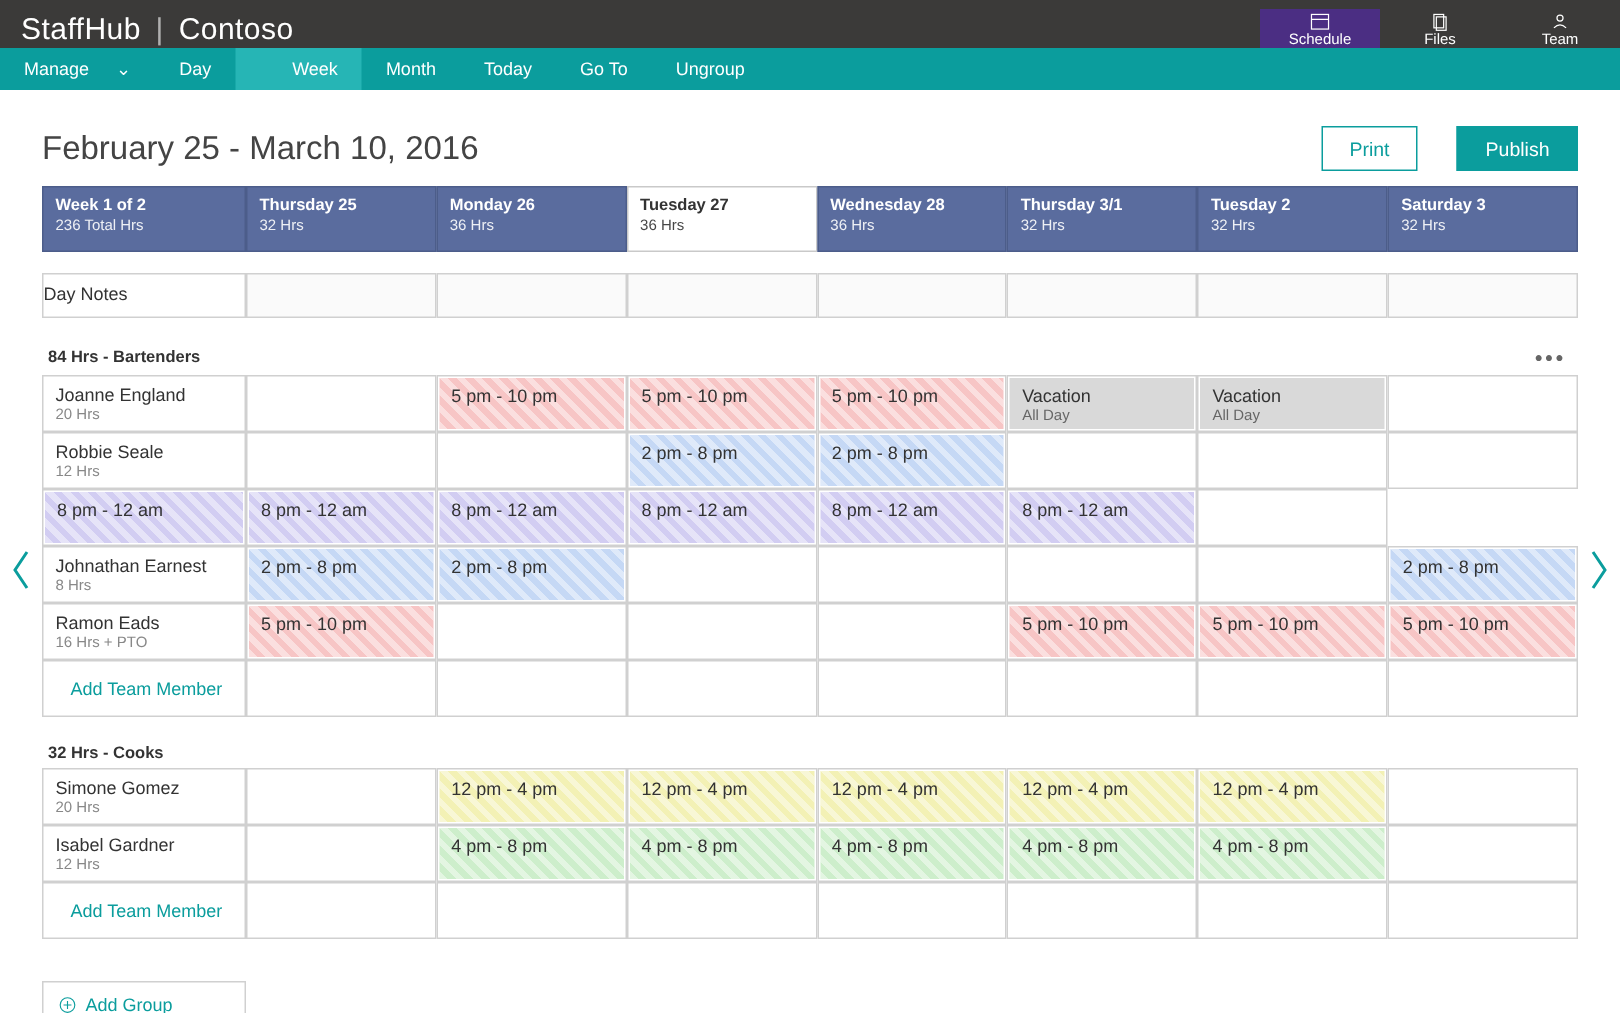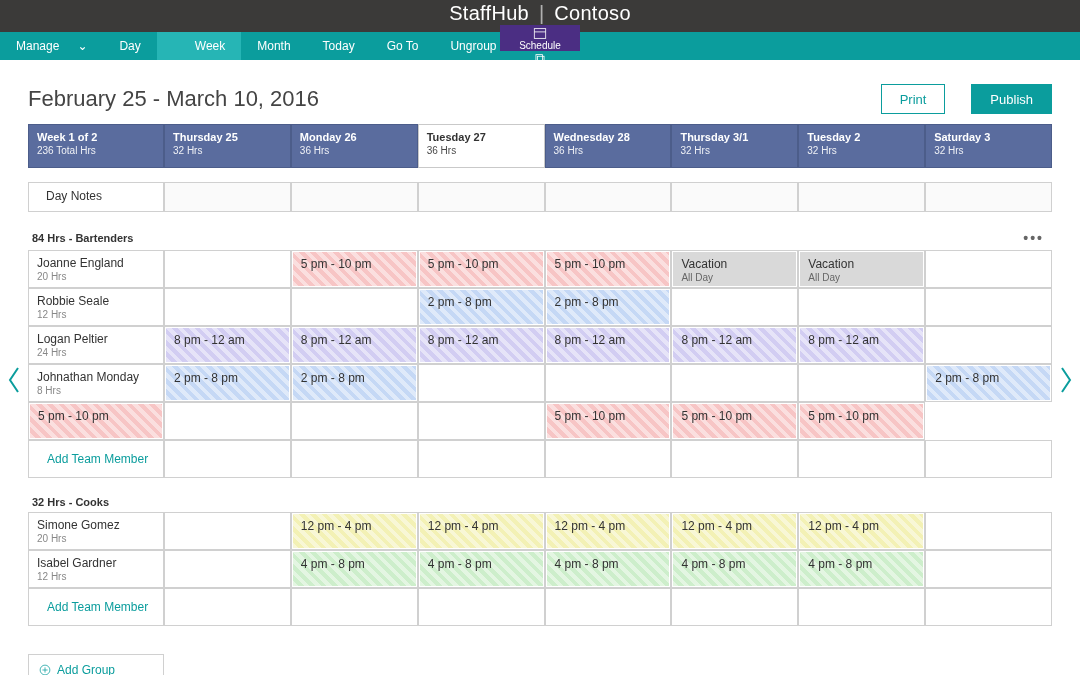--- a/index.html
+++ b/index.html
@@ -1,20 +1,20 @@
 <!DOCTYPE html>
 <html><head>
 <meta charset="utf-8">
 <style>
   * { box-sizing: border-box; margin: 0; padding: 0; }
   html, body { font-family: "Segoe UI", Arial, sans-serif; font-size: 13px; color: #333; background: #fff; width: 1080px; }
   body { overflow: hidden; }
 
   
-  .topbar { background: #3b3a39; color: #fff; height: 32px; display: flex; align-items: center; flex-direction: column; }
+  .topbar { background: #3b3a39; color: #fff; height: 32px; display: flex; align-items: flex-end; }
   .brand { font-size: 20px; font-weight: 300; padding: 2px 14px 0 14px; letter-spacing: .3px; }
   .brand .sep { opacity: .6; padding: 0 4px; }
   .topbar .spacer { flex: 1; }
   .topnav-item { display:flex; flex-direction:column; align-items:center; justify-content:center; width:80px; font-size:10px; color:#fff; padding-top:2px; cursor:pointer; }
   .topnav-item.active { background:#4b2e83; }
   .topnav-item svg, .topnav-item .ic { height:13px; }
   .userbox { display:flex; align-items:center; gap:8px; padding:0 16px; font-size:12px; }
   .avatar { width:22px; height:22px; border-radius:50%; background: radial-gradient(circle at 35% 30%, #f7c9a6 0 35%, #b06a3b 36% 60%, #333 61% 100%); border:1px solid #777; }
 
   
@@ -32,21 +32,21 @@
   .btn { height:30px; padding:0 18px; border-radius:0; font-size:13px; cursor:pointer; display:flex; align-items:center; }
   .btn.print { background:#fff; color:#0b9d9d; border:1px solid #0b9d9d; margin-right:10px; }
   .btn.publish { background:#0b9d9d; color:#fff; border:1px solid #0b9d9d; }
   .grid-row { display:grid; grid-template-columns: 136px repeat(7, 1fr); }
   .hdr { background:#5a6c9e; color:#fff; border:1px solid #4c5d8a; font-size:11px; padding:6px 8px; height:44px; }
   .hdr .d1 { font-weight:700; }
   .hdr .d2 { font-size:10px; opacity:.9; margin-top:2px; }
   .hdr.selected { background:#fff; color:#333; border-color:#c9c9c9; }
 
   .notesrow { margin-top:14px; }
-  .notesrow .cell, .notesrow .label { border:1px solid #d0d0d0; height:30px; font-size:12px; padding:6px 17px; background:#fafafa; }
+  .notesrow .cell, .notesrow .label { border:1px solid #d0d0d0; height:30px; font-size:12px; padding:6px 0; background:#fafafa; }
   .notesrow .label { background:#fff; }
 
   .section-title { font-weight:700; font-size:11px; margin:18px 0 4px 4px; color:#333; display:flex; align-items:center; }
   .section-title .more { margin-left:auto; color:#666; letter-spacing:2px; font-size:14px; cursor:pointer; margin-right:8px; }
 
   .cell { border:1px solid #d0d0d0; height:38px; font-size:12px; padding:6px 8px; background:#fff; position:relative; }
   .emp { display:flex; flex-direction:column; justify-content:center; height:38px; padding:16px 8px; border:1px solid #d0d0d0; background:#fff; }
   .emp .name { font-size:12px; color:#333; }
   .emp .sub { font-size:10px; color:#888; margin-top:1px; }
 
@@ -254,59 +254,55 @@
         <div class="cell">
           <div class="shift blue">
             <div>2 pm - 8 pm</div>
           </div>
         </div>
         <div class="cell"></div>
         <div class="cell"></div>
         <div class="cell"></div>
       </div>
       <div class="grid-row">
-        <div class="emp">
-          <div class="name">Logan Peltier</div>
-          <div class="sub">24 Hrs</div>
-        </div>
-        <div class="cell">
-          <div class="shift purple">
-            <div>8 pm - 12 am</div>
-          </div>
-        </div>
-        <div class="cell">
-          <div class="shift purple">
-            <div>8 pm - 12 am</div>
-          </div>
-        </div>
-        <div class="cell">
-          <div class="shift purple">
-            <div>8 pm - 12 am</div>
-          </div>
-        </div>
-        <div class="cell">
-          <div class="shift purple">
-            <div>8 pm - 12 am</div>
-          </div>
-        </div>
-        <div class="cell">
-          <div class="shift purple">
-            <div>8 pm - 12 am</div>
-          </div>
-        </div>
-        <div class="cell">
-          <div class="shift purple">
-            <div>8 pm - 12 am</div>
-          </div>
-        </div>
-        <div class="cell"></div>
-      </div>
-      <div class="grid-row">
-        <div class="emp">
-          <div class="name">Johnathan Monday</div>
+        <div class="cell">
+          <div class="shift purple">
+            <div>8 pm - 12 am</div>
+          </div>
+        </div>
+        <div class="cell">
+          <div class="shift purple">
+            <div>8 pm - 12 am</div>
+          </div>
+        </div>
+        <div class="cell">
+          <div class="shift purple">
+            <div>8 pm - 12 am</div>
+          </div>
+        </div>
+        <div class="cell">
+          <div class="shift purple">
+            <div>8 pm - 12 am</div>
+          </div>
+        </div>
+        <div class="cell">
+          <div class="shift purple">
+            <div>8 pm - 12 am</div>
+          </div>
+        </div>
+        <div class="cell">
+          <div class="shift purple">
+            <div>8 pm - 12 am</div>
+          </div>
+        </div>
+        <div class="cell"></div>
+      </div>
+      <div class="grid-row">
+        <div class="emp">
+          <div class="name">Johnathan Earnest</div>
           <div class="sub">8 Hrs</div>
         </div>
         <div class="cell">
           <div class="shift blue">
             <div>2 pm - 8 pm</div>
           </div>
         </div>
         <div class="cell">
           <div class="shift blue">
             <div>2 pm - 8 pm</div>
@@ -316,20 +312,24 @@
         <div class="cell"></div>
         <div class="cell"></div>
         <div class="cell"></div>
         <div class="cell">
           <div class="shift blue">
             <div>2 pm - 8 pm</div>
           </div>
         </div>
       </div>
       <div class="grid-row">
+        <div class="emp">
+          <div class="name">Ramon Eads</div>
+          <div class="sub">16 Hrs + PTO</div>
+        </div>
         <div class="cell">
           <div class="shift pink">
             <div>5 pm - 10 pm</div>
           </div>
         </div>
         <div class="cell"></div>
         <div class="cell"></div>
         <div class="cell"></div>
         <div class="cell">
           <div class="shift pink">

